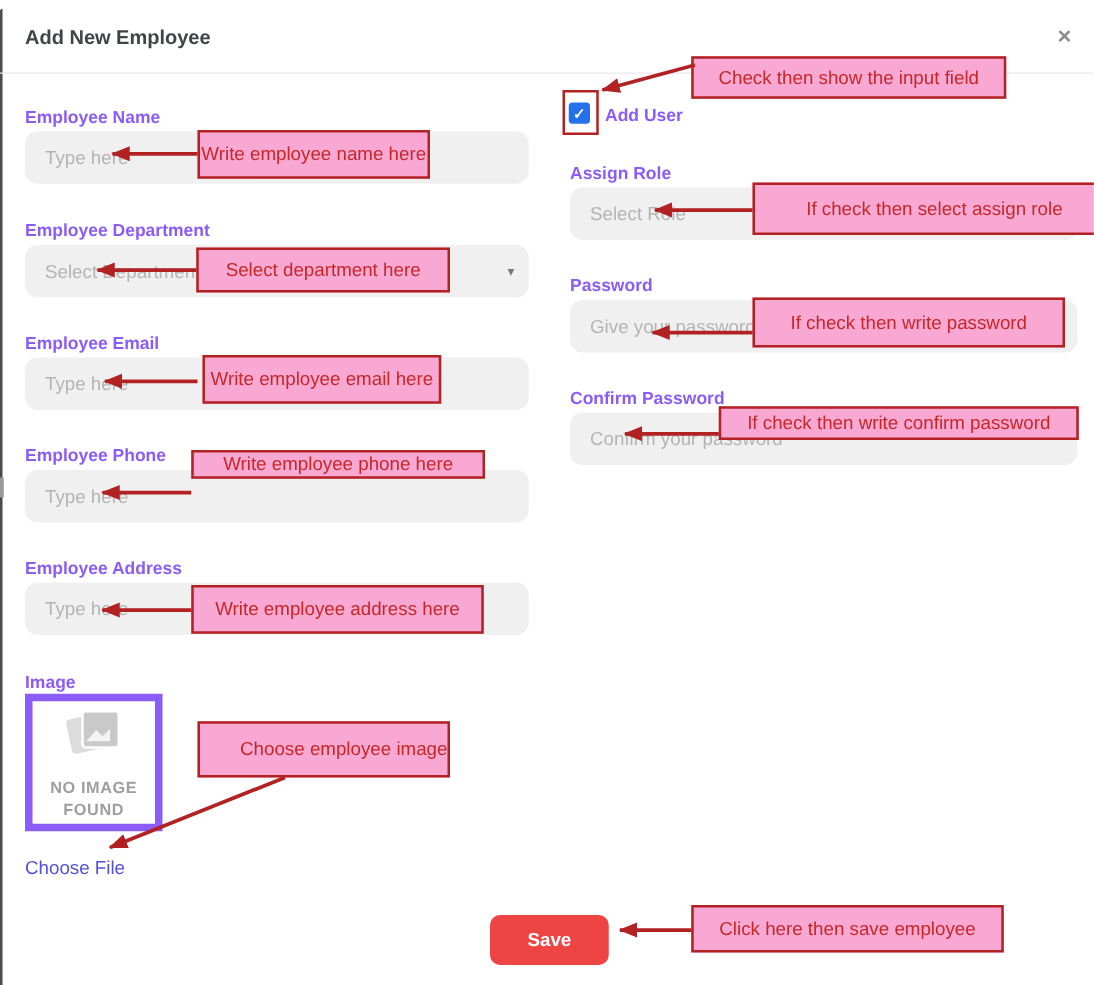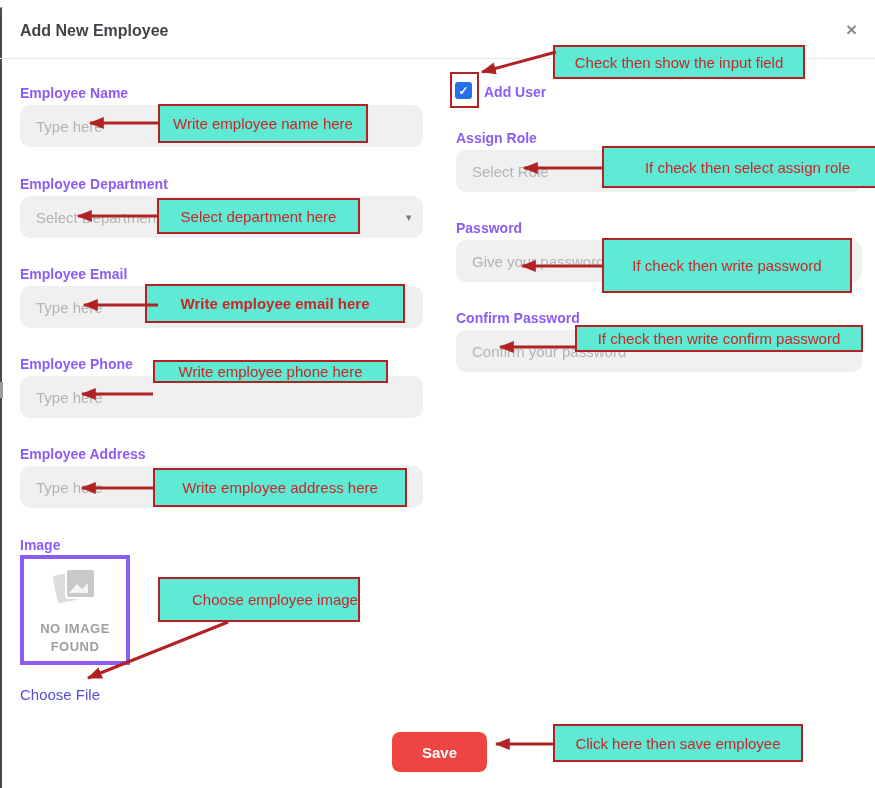--- a/index.html
+++ b/index.html
@@ -14,31 +14,31 @@
   .close-btn{position:absolute;left:846px;top:20px;font-size:19px;font-weight:700;color:#8c8c8c;z-index:2;cursor:default;line-height:1;}
   .divider{position:absolute;left:0;top:58px;width:875px;height:1px;background:#e9e9e9;z-index:1;}
   .label{position:absolute;font-size:14px;font-weight:700;color:#8b5cf6;z-index:2;white-space:nowrap;}
   .field{
     position:absolute;height:42px;background:#f0f0f1;border:none;outline:none;
     border-radius:10px;padding:0 16px;font-size:15px;color:#555;z-index:2;
     box-sizing:border-box;font-family:"Liberation Sans",sans-serif;
   }
   .field::placeholder{color:#b4b4b4;opacity:1;}
   .caret{position:absolute;z-index:3;color:#7a7a7a;font-size:11px;pointer-events:none;}
-  .img-box{position:absolute;left:20px;top:555px;width:110px;height:110px;border:4px solid #8b5cf6;background:#fff;z-index:2;
+  .img-box{position:absolute;left:20px;top:555px;width:110px;height:110px;border:6px solid #8b5cf6;background:#fff;z-index:2;
     display:flex;flex-direction:column;align-items:center;justify-content:center;box-sizing:border-box;}
   .img-empty{color:#9e9e9e;font-size:13px;font-weight:700;letter-spacing:0.5px;text-align:center;line-height:1.35;margin-top:6px;}
   .link{position:absolute;left:20px;top:686px;font-size:15px;color:#564fd8;z-index:2;cursor:pointer;}
   .checkbox{position:absolute;left:455px;top:82px;width:17px;height:17px;background:#2570eb;border-radius:3px;z-index:3;
     display:flex;align-items:center;justify-content:center;color:#fff;font-size:12px;font-weight:700;line-height:1;}
   .checkbox-highlight{position:absolute;left:450px;top:72px;width:29px;height:36px;border:2px solid #b22222;z-index:4;box-sizing:border-box;}
   .save-btn{position:absolute;left:392px;top:732px;width:95px;height:40px;background:#ef4444;border:none;border-radius:8px;
     color:#fff;font-size:15px;font-weight:700;z-index:2;cursor:pointer;font-family:"Liberation Sans",sans-serif;}
   .ann{
-    position:absolute;background:#5eead4;border:2px solid #b22222;color:#c62828;
+    position:absolute;background:#f9a8d4;border:2px solid #b22222;color:#c62828;
     font-size:15px;display:flex;align-items:center;justify-content:center;
     z-index:4;white-space:nowrap;box-sizing:border-box;padding:0 6px;text-align:center;
   }
   .arrows{position:absolute;left:0;top:0;z-index:5;pointer-events:none;}
 </style>
 </head>
 <body>
 
 <div class="edge-left"></div>
 <div class="edge-notch"></div>
@@ -88,29 +88,29 @@
 <input class="field" style="left: 456px; top: 150px; width: 406px;" placeholder="Select Role">
 
 <div class="label" style="left:456px;top:220px;">Password</div>
 <input class="field" style="left: 456px; top: 240px; width: 406px;" placeholder="Give your password">
 
 <div class="label" style="left:456px;top:310px;">Confirm Password</div>
 <input class="field" style="left: 456px; top: 330px; width: 406px;" placeholder="Confirm your password">
 
 <button class="save-btn">Save</button>
 
-<div class="ann" style="left:158px;top:104px;width:210px;height:39px;">Write employee name here</div>
+<div class="ann" style="left:158px;top:104px;width:186px;height:39px;">Write employee name here</div>
 <div class="ann" style="left:157px;top:198px;width:203px;height:36px;">Select department here</div>
-<div class="ann" style="left:145px;top:284px;width:260px;height:39px;font-weight:bold;">Write employee email here</div>
+<div class="ann" style="left:162px;top:284px;width:191px;height:39px;">Write employee email here</div>
 <div class="ann" style="left:153px;top:360px;width:235px;height:23px;">Write employee phone here</div>
-<div class="ann" style="left:153px;top:468px;width:254px;height:39px;">Write employee address here</div>
+<div class="ann" style="left:153px;top:468px;width:234px;height:39px;">Write employee address here</div>
 <div class="ann" style="left:158px;top:577px;width:202px;height:45px;padding-left:38px;">Choose employee image</div>
 <div class="ann" style="left:553px;top:45px;width:252px;height:34px;">Check then show the input field</div>
 <div class="ann" style="left:602px;top:146px;width:291px;height:42px;">If check then select assign role</div>
-<div class="ann" style="left:602px;top:238px;width:250px;height:55px;">If check then write password</div>
+<div class="ann" style="left:602px;top:238px;width:250px;height:40px;">If check then write password</div>
 <div class="ann" style="left:575px;top:325px;width:288px;height:27px;">If check then write confirm password</div>
 <div class="ann" style="left:553px;top:724px;width:250px;height:38px;">Click here then save employee</div>
 
 <svg class="arrows" width="875" height="788" viewBox="0 0 875 788">
   <defs>
     <marker id="ah" markerWidth="6" markerHeight="5" refX="4.6" refY="2" orient="auto">
       <path d="M0,0 L5,2 L0,4 Z" fill="#b22222"></path>
     </marker>
   </defs>
   <g stroke="#b22222" stroke-width="3">

